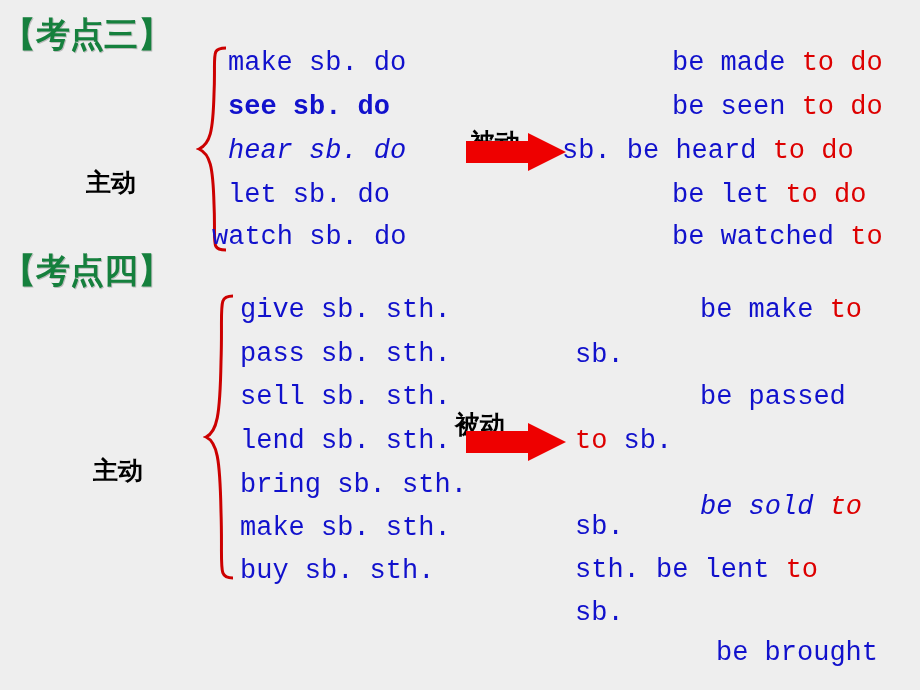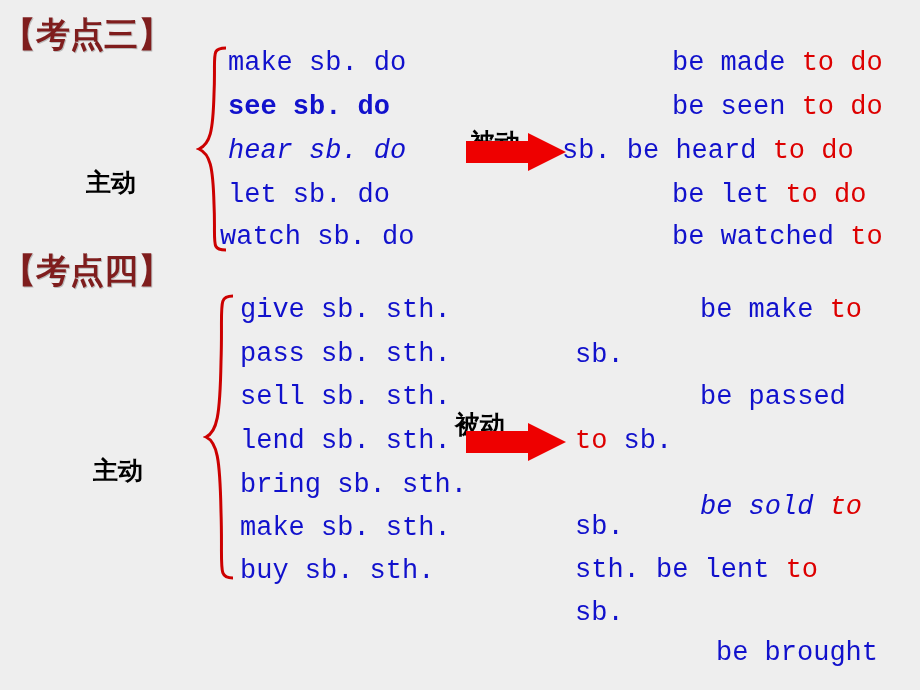--- a/index.html
+++ b/index.html
@@ -17,21 +17,21 @@
   .slide {
     position: absolute;
     left: 0; top: 0;
     width: 920px;
     height: 690px;
   }
   .heading {
     position: absolute;
     font-family: "Liberation Sans", sans-serif;
     font-weight: bold;
-    color: #7f1d1d;
+    color: #15803d;
     font-size: 34px;
     letter-spacing: 0px;
     white-space: nowrap;
     text-shadow: 1px 1px 0 #bbb;
   }
   #heading-3 { left: 2px; top: 12px; }
   #heading-4 { left: 2px; top: 248px; }
 
   .label-cn {
     position: absolute;
@@ -94,21 +94,21 @@
   <div class="arrow" id="arrow-1" style="left:466px; top:133px;">
     <svg width="100" height="38" viewBox="0 0 100 38">
       <polygon points="0,8 62,8 62,0 100,19 62,38 62,30 0,30" fill="#ee0000"></polygon>
     </svg>
   </div>
 
   <div class="mono-blue col-left-1" style="top:48px;">make sb. do</div>
   <div class="mono-blue col-left-1" style="top:92px;font-weight:bold;">see sb. do</div>
   <div class="mono-blue col-left-1" style="top:136px;font-style:italic;">hear sb. do</div>
   <div class="mono-blue col-left-1" style="top:180px;">let sb. do</div>
-  <div class="mono-blue" style="left:220px; top:222px;text-align:right;">watch sb. do</div>
+  <div class="mono-blue" style="left:212px; top:222px;text-align:right;">watch sb. do</div>
 
   <div class="mono-blue txt-row" style="left:672px; top:48px;">
     <span>be made </span><span class="mono-red">to do</span>
   </div>
   <div class="mono-blue txt-row" style="left:672px; top:92px;">
     <span>be seen </span><span class="mono-red">to do</span>
   </div>
   <div class="mono-blue txt-row" style="left:562px; top:136px;">
     <span>sb. </span><span>be heard </span><span class="mono-red">to do</span>
   </div>

